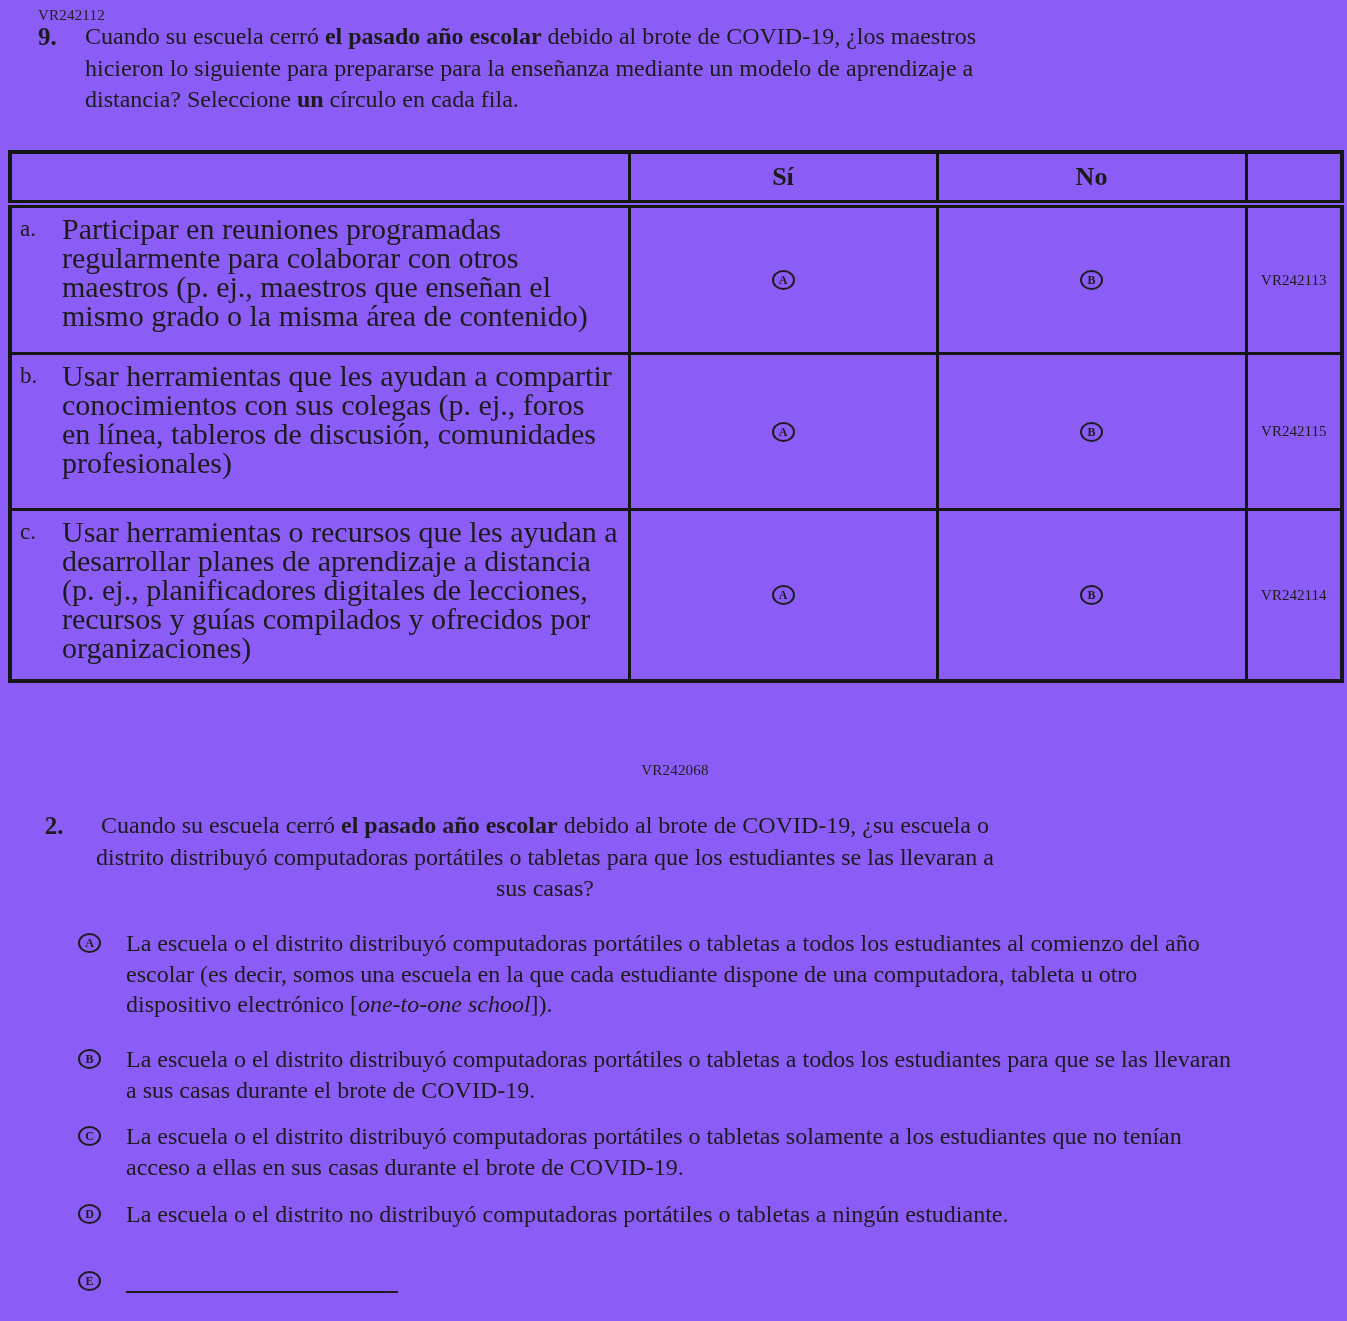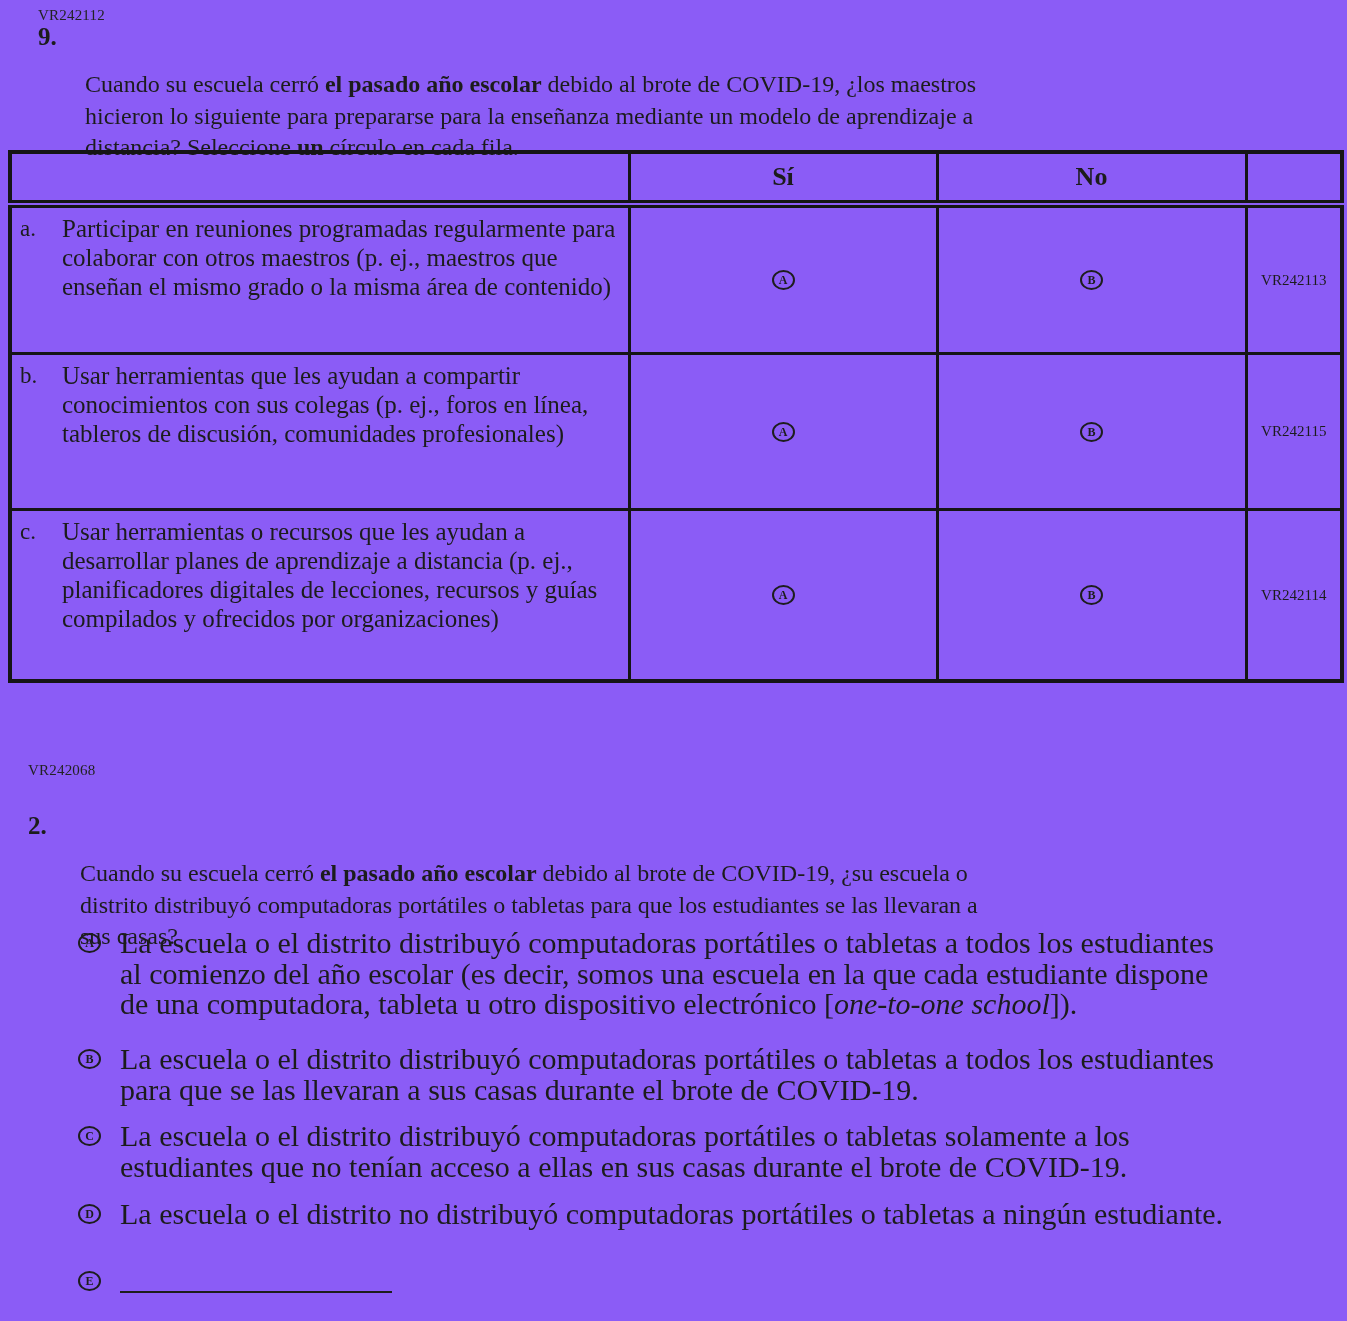--- a/index.html
+++ b/index.html
@@ -8,25 +8,25 @@
     background:#8b5cf6; color:#1c1c1c;
     font-family:"Liberation Serif","DejaVu Serif",serif;
     overflow:hidden;
   }
   .vr-code { position:absolute; font-size:15px; letter-spacing:0.2px; color:#222; }
   .vr-code.q9  { top:7px;  right:26px; }
   .vr-code.q10 { top:762px; right:25px; }
 
   .question { position:absolute; display:flex; align-items:flex-start; }
   .q9  { top:21px;  left:38px; }
-  .q10 { top:810px; left:28px; }
+  .q10 { top:810px; left:28px;text-align:center; }
   .qnum { font-weight:bold; font-size:25px; line-height:31px; flex:0 0 auto; }
   .q9 .qnum  { width:47px; }
   .q10 .qnum { width:52px; }
-  .qtext { font-size:24px; line-height:31.5px;margin-top:48px; }
+  .qtext { font-size:24px; line-height:31.5px; }
   .q9 .qtext  { width:935px; }
   .q10 .qtext { width:930px; }
   .b { font-weight:bold; }
   .i { font-style:italic; }
 
   table.rtable {
     position:absolute; top:150px; left:8px; width:1332px;
     border-collapse:collapse; table-layout:fixed;
     border:4px solid #151515;
   }
@@ -35,38 +35,38 @@
     border-bottom:8px double #151515;
     font-size:26px; font-weight:bold; text-align:center;
     height:42px; padding:2px 16px;
   }
   col.c-desc { width:619px; } col.c-yes { width:308px; }
   col.c-no   { width:309px; } col.c-code { width:96px; }
 
   td.desc-cell { vertical-align:top; padding:6px 8px 6px 8px; }
   .desc-flex { display:flex; }
   .row-label { flex:0 0 42px; font-size:23px; line-height:29px; }
-  .row-text  { flex:1 1 auto; font-size:25px; line-height:29px; }
+  .row-text  { flex:1 1 auto; font-size:30px; line-height:29px; }
   td.opt-cell  { text-align:center; vertical-align:middle; }
   td.code-cell { text-align:center; vertical-align:middle; font-size:15px; padding:12px 2px; }
   tr.row-a td { height:120px; }
   tr.row-b td { height:129px; }
   tr.row-c td { height:144px; }
 
   .circ {
     display:inline-flex; align-items:center; justify-content:center;
     width:23px; height:20px; border:2px solid #1d1d1d; border-radius:50%;
     font-size:12px; font-weight:bold; line-height:1;
     font-family:"Liberation Serif",serif; box-sizing:border-box;
     background:transparent; flex:0 0 auto;
   }
 
   .option { position:absolute; left:78px; display:flex; align-items:flex-start; }
   .option .circ { margin-top:5px; }
-  .opt-text { margin-left:19px; width:1120px; font-size:30px; line-height:30.5px; }
+  .opt-text { margin-left:25px; width:1120px; font-size:24px; line-height:30.5px; }
   .opt-a { top:928px; }
   .opt-b { top:1044px; }
   .opt-c { top:1121px; }
   .opt-d { top:1199px; }
   .opt-e { top:1266px; }
   .blank-line {
     display:inline-block; width:272px; height:25px;
     border-bottom:2px solid #1d1d1d; vertical-align:baseline;
   }
 </style>

